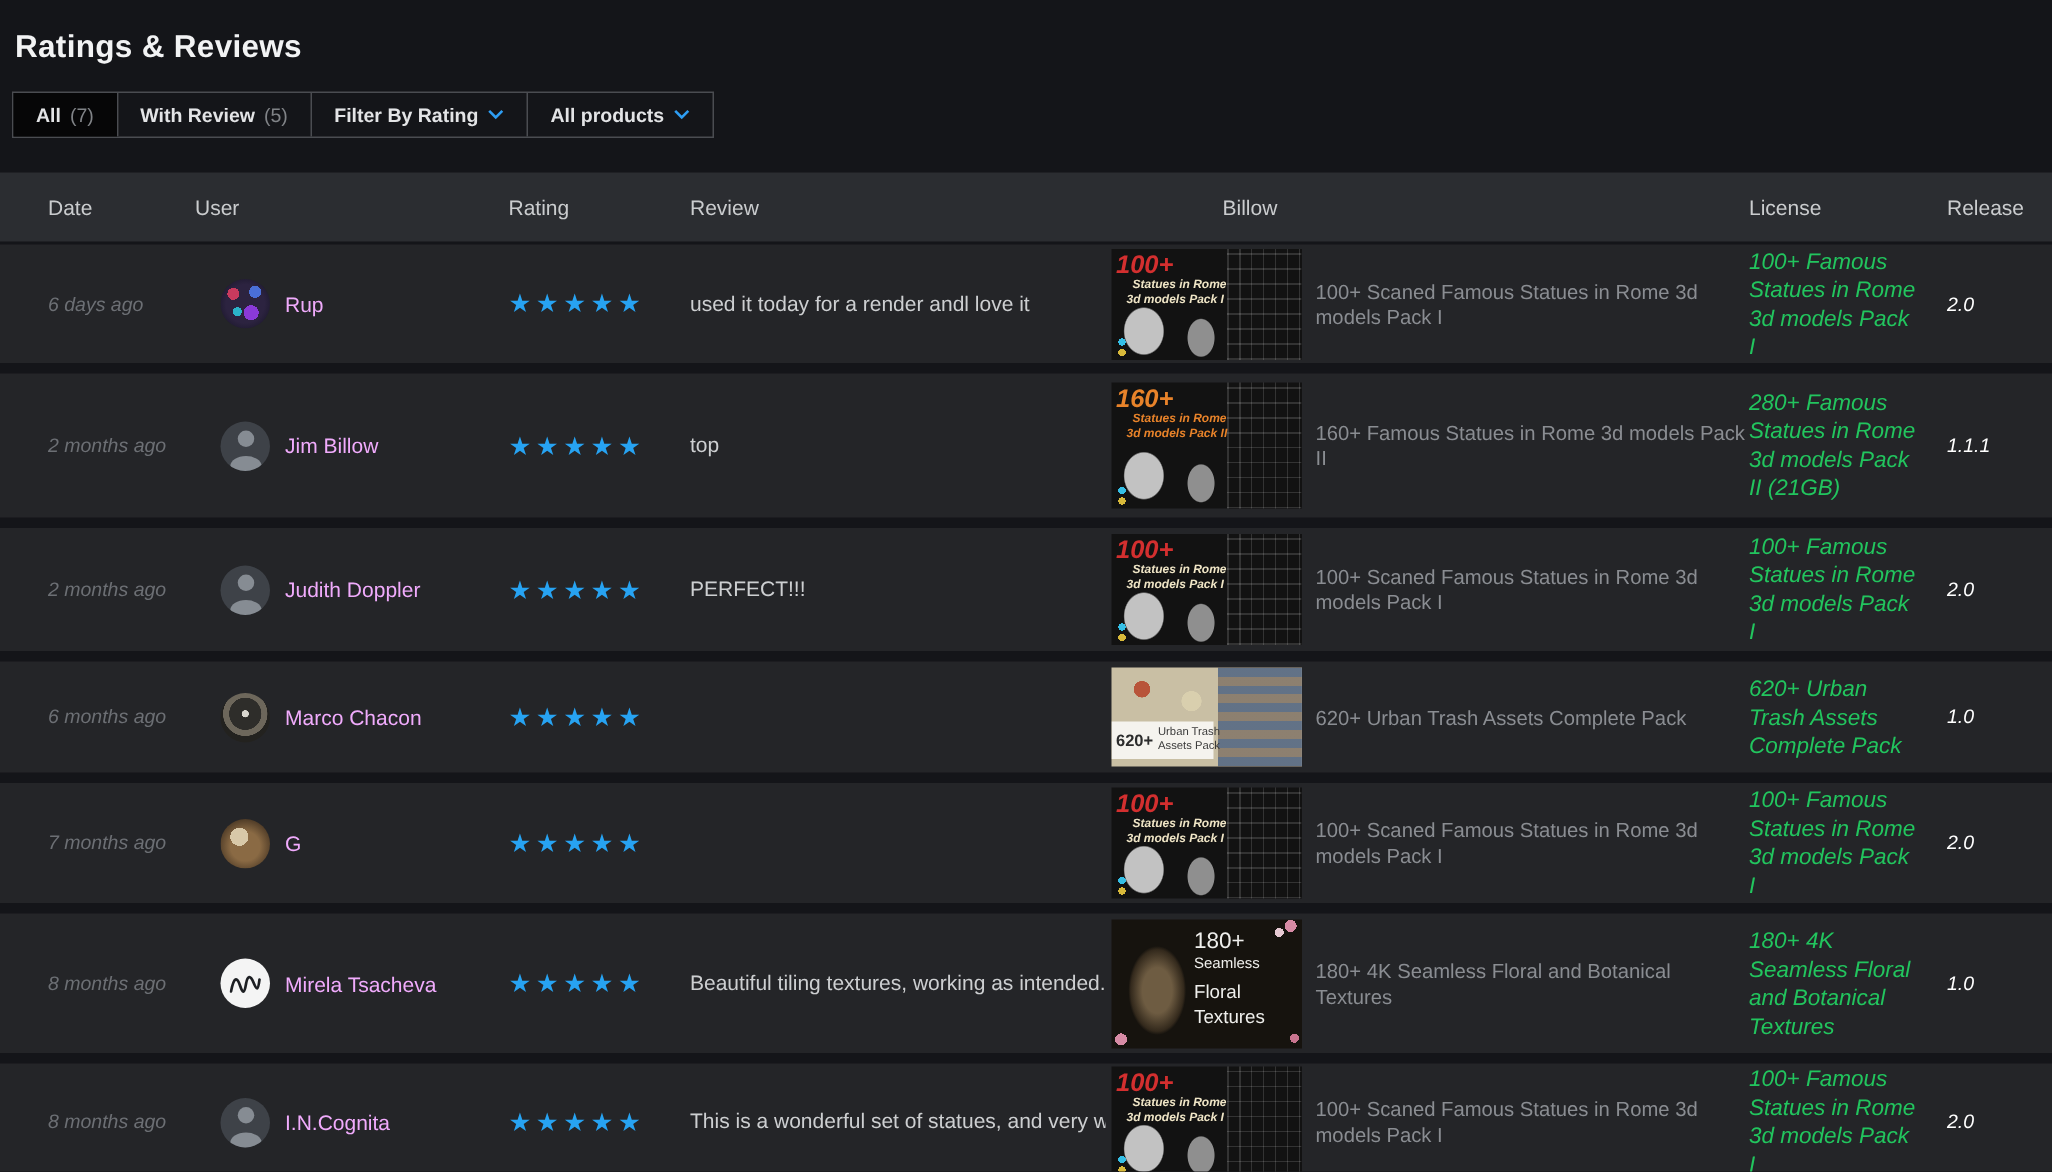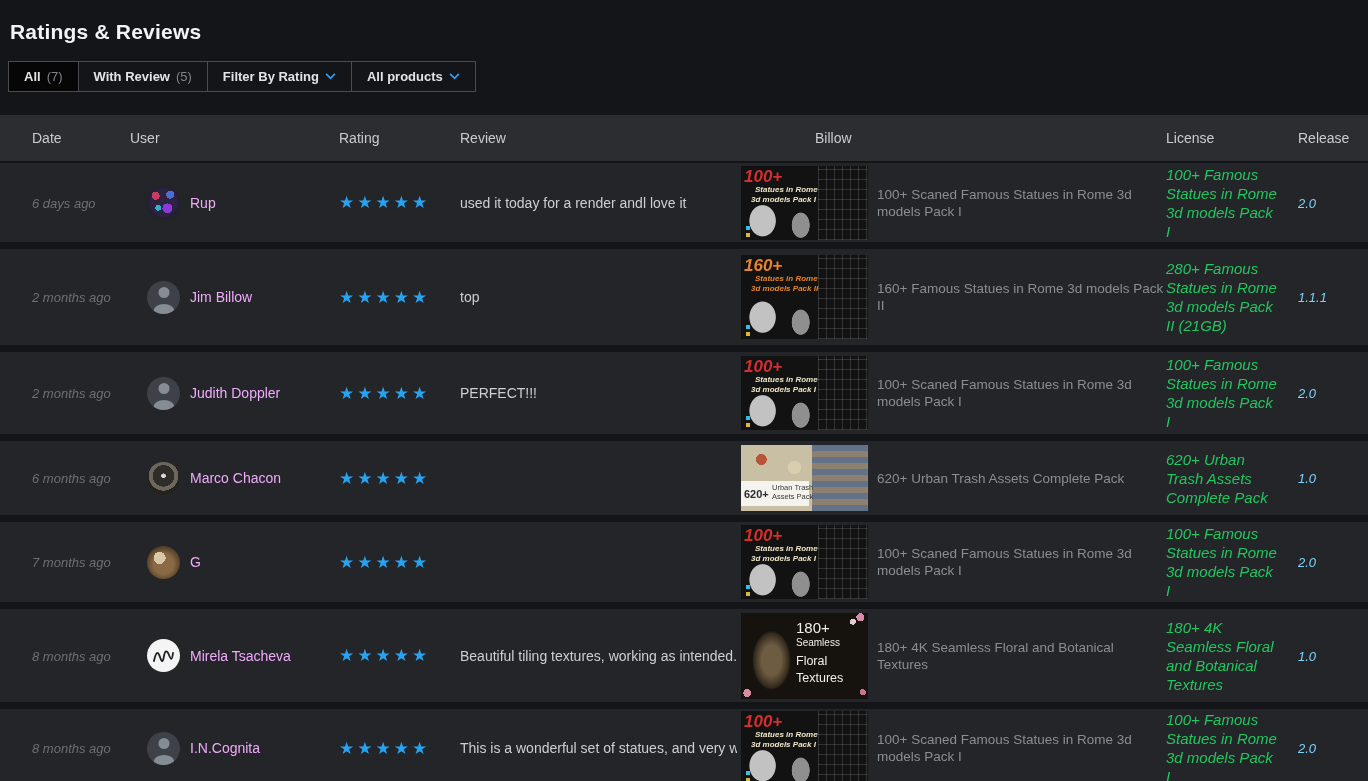--- a/index.html
+++ b/index.html
@@ -90,21 +90,21 @@
   .stars {
     font-size: 17px; letter-spacing: 3px; color: #27a3f2; white-space: nowrap;
   }
   .review-text { font-size: 14px; color: #cdcfd1; }
   .product-link {
     font-size: 13.5px; color: #8a8d92; cursor: pointer; line-height: 17px;
   }
   .license-text {
     font-size: 15px; font-style: italic; color: #22c55e; line-height: 19px;
   }
-  .release-text { font-size: 13px; font-style: italic; color: #7dd3fc; }
+  .release-text { font-size: 13px; font-style: italic; color: #ffffff; }
 
   
   .avatar {
     width: 33px; height: 33px; border-radius: 50%;
     flex: none; margin-left: 17px; position: relative; overflow: hidden;
   }
   .av-default { background: #3e4248; }
   .av-default::before {  
     content: ""; position: absolute; left: 50%; top: 6px; transform: translateX(-50%);
     width: 11px; height: 11px; border-radius: 50%; background: #868c93;

